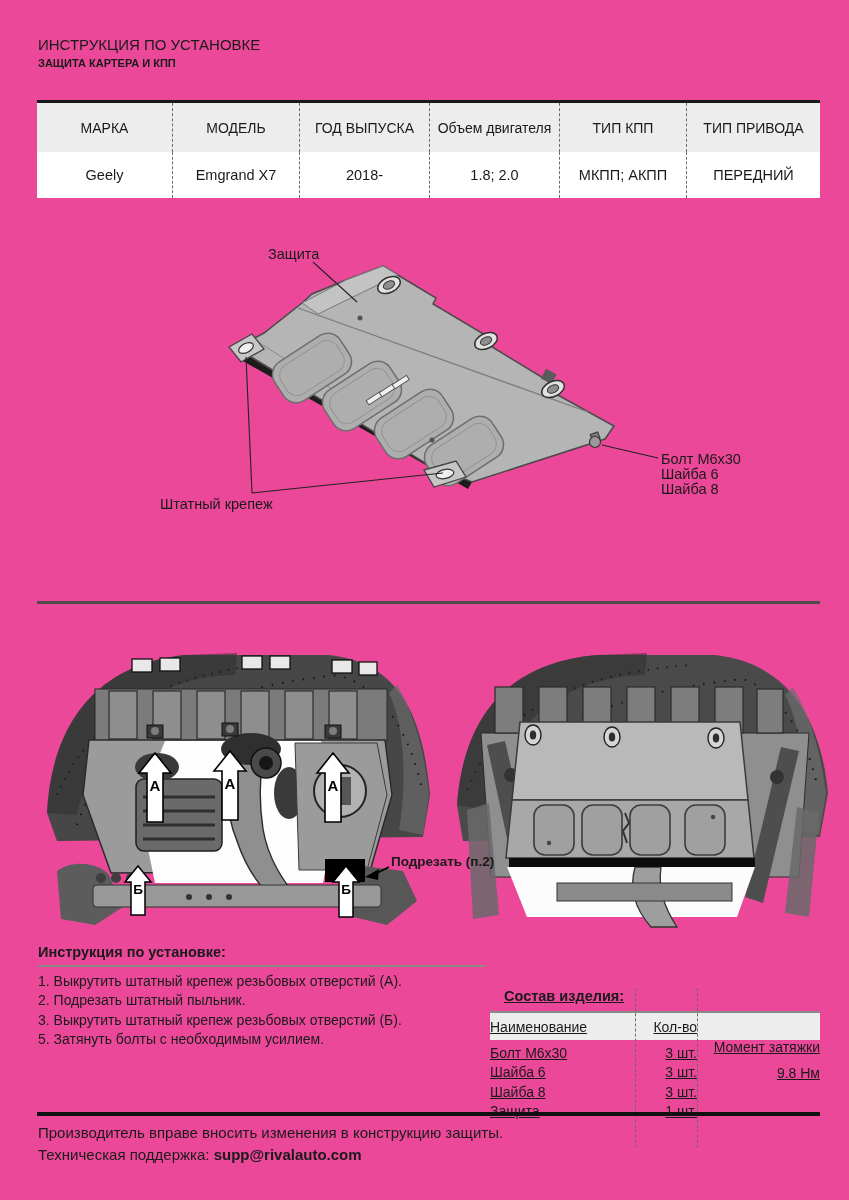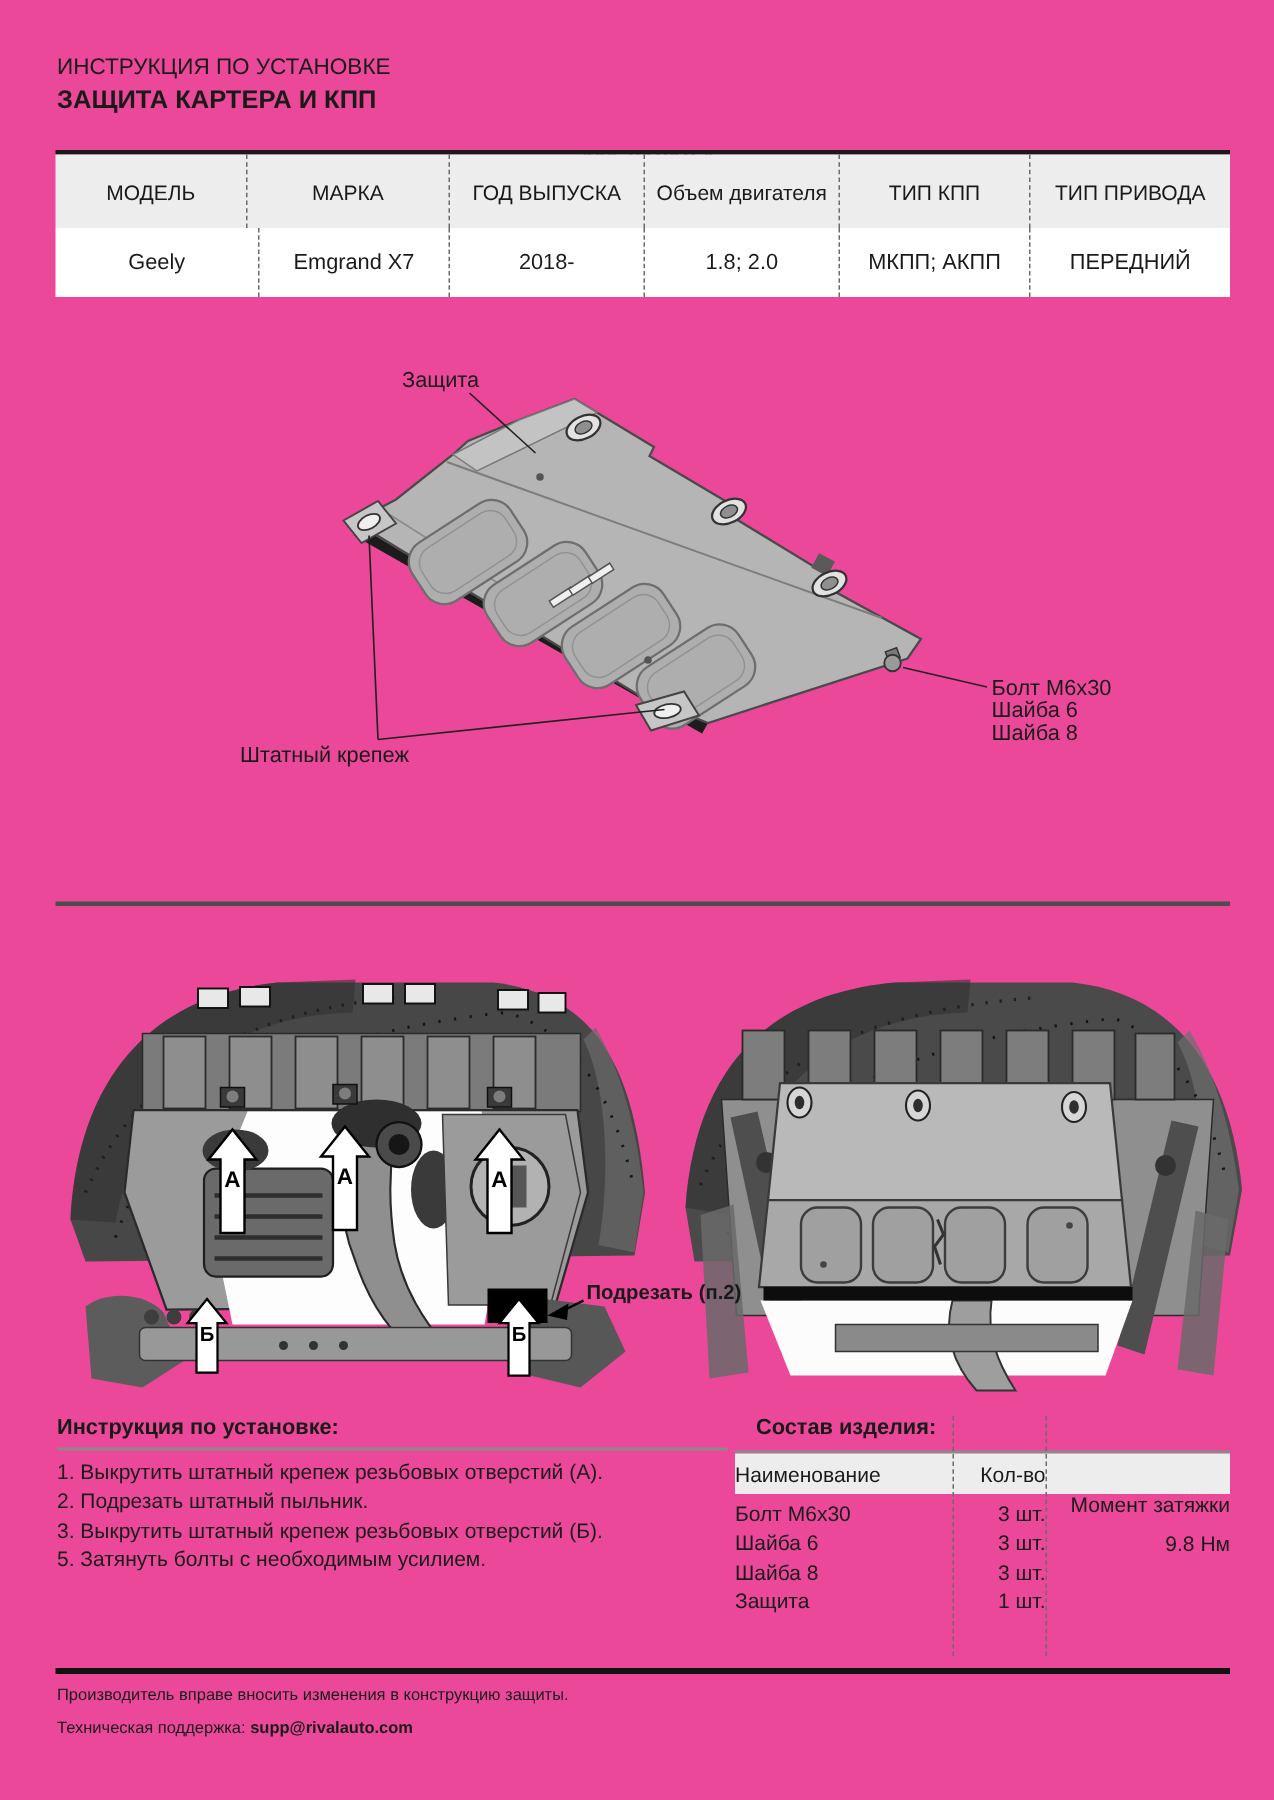--- a/index.html
+++ b/index.html
@@ -22,46 +22,46 @@
   .divider-mid{position:absolute;left:37px;top:601px;width:783px;height:3px;background:#4d4d4d;}
   .divider-footer{position:absolute;left:37px;top:1112px;width:783px;height:4px;background:#111;}
   
   .diag-label{position:absolute;font-size:14.5px;white-space:nowrap;}
   
   .instr{position:absolute;left:38px;top:944px;width:447px;}
   .instr-title{font-size:14.5px;font-weight:bold;}
   .rule{height:2px;background:#8a8a8a;margin-top:5px;margin-bottom:5px;}
   .instr-steps{font-size:14px;line-height:19.4px;}
   
-  .parts{position:absolute;left:490px;top:944px;width:330px;}
+  .parts{position:absolute;left:490px;top:988px;width:330px;text-decoration:underline;}
   .parts-title{font-size:14.5px;font-weight:bold;padding-left:14px;height:21px;}
   .parts-row{display:flex;font-size:14px;}
   .parts-row.head{background:#ededed;height:27px;align-items:center;}
   .parts-row.body{height:19.5px;align-items:center;}
   .p-name{width:145px;padding-right:10px;box-sizing:border-box;}
   .p-qty{width:62px;text-align:right;}
   .p-torque{width:123px;text-align:right;margin-top:40px;}
   .dash-v{position:absolute;width:0;border-left:1px dashed #6b6b6b;top:0;height:160px;}
   
-  .footer-line{position:absolute;left:38px;font-size:11px;}
+  .footer-line{position:absolute;left:38px;font-size:15px;}
   svg text{font-family:"Liberation Sans", sans-serif;}
 </style>
 </head>
 <body>
 
 <div class="page">
 
   <div class="abs t-reg" style="left:38px;top:36px;">ИНСТРУКЦИЯ ПО УСТАНОВКЕ</div>
-  <div class="abs t-bold" style="left:38px;top:57px;font-size:17px;">ЗАЩИТА КАРТЕРА И КПП</div>
+  <div class="abs t-bold" style="left:38px;top:57px;font-size:11px;">ЗАЩИТА КАРТЕРА И КПП</div>
   <div class="abs t-bold" style="left:388px;top:58px;font-size:16.5px;margin-top:40px;">111.01918.1</div>
 
   <div class="spec-table">
     <div class="spec-row head">
+      <div class="spec-cell c0">МАРКА</div>
       <div class="spec-cell c1">МОДЕЛЬ</div>
-      <div class="spec-cell c0">МАРКА</div>
       <div class="spec-cell c2">ГОД ВЫПУСКА</div>
       <div class="spec-cell c3">Объем двигателя</div>
       <div class="spec-cell c4">ТИП КПП</div>
       <div class="spec-cell c5">ТИП ПРИВОДА</div>
     </div>
     <div class="spec-row body">
       <div class="spec-cell c0">Geely</div>
       <div class="spec-cell c1">Emgrand X7</div>
       <div class="spec-cell c2">2018-</div>
       <div class="spec-cell c3">1.8; 2.0</div>

